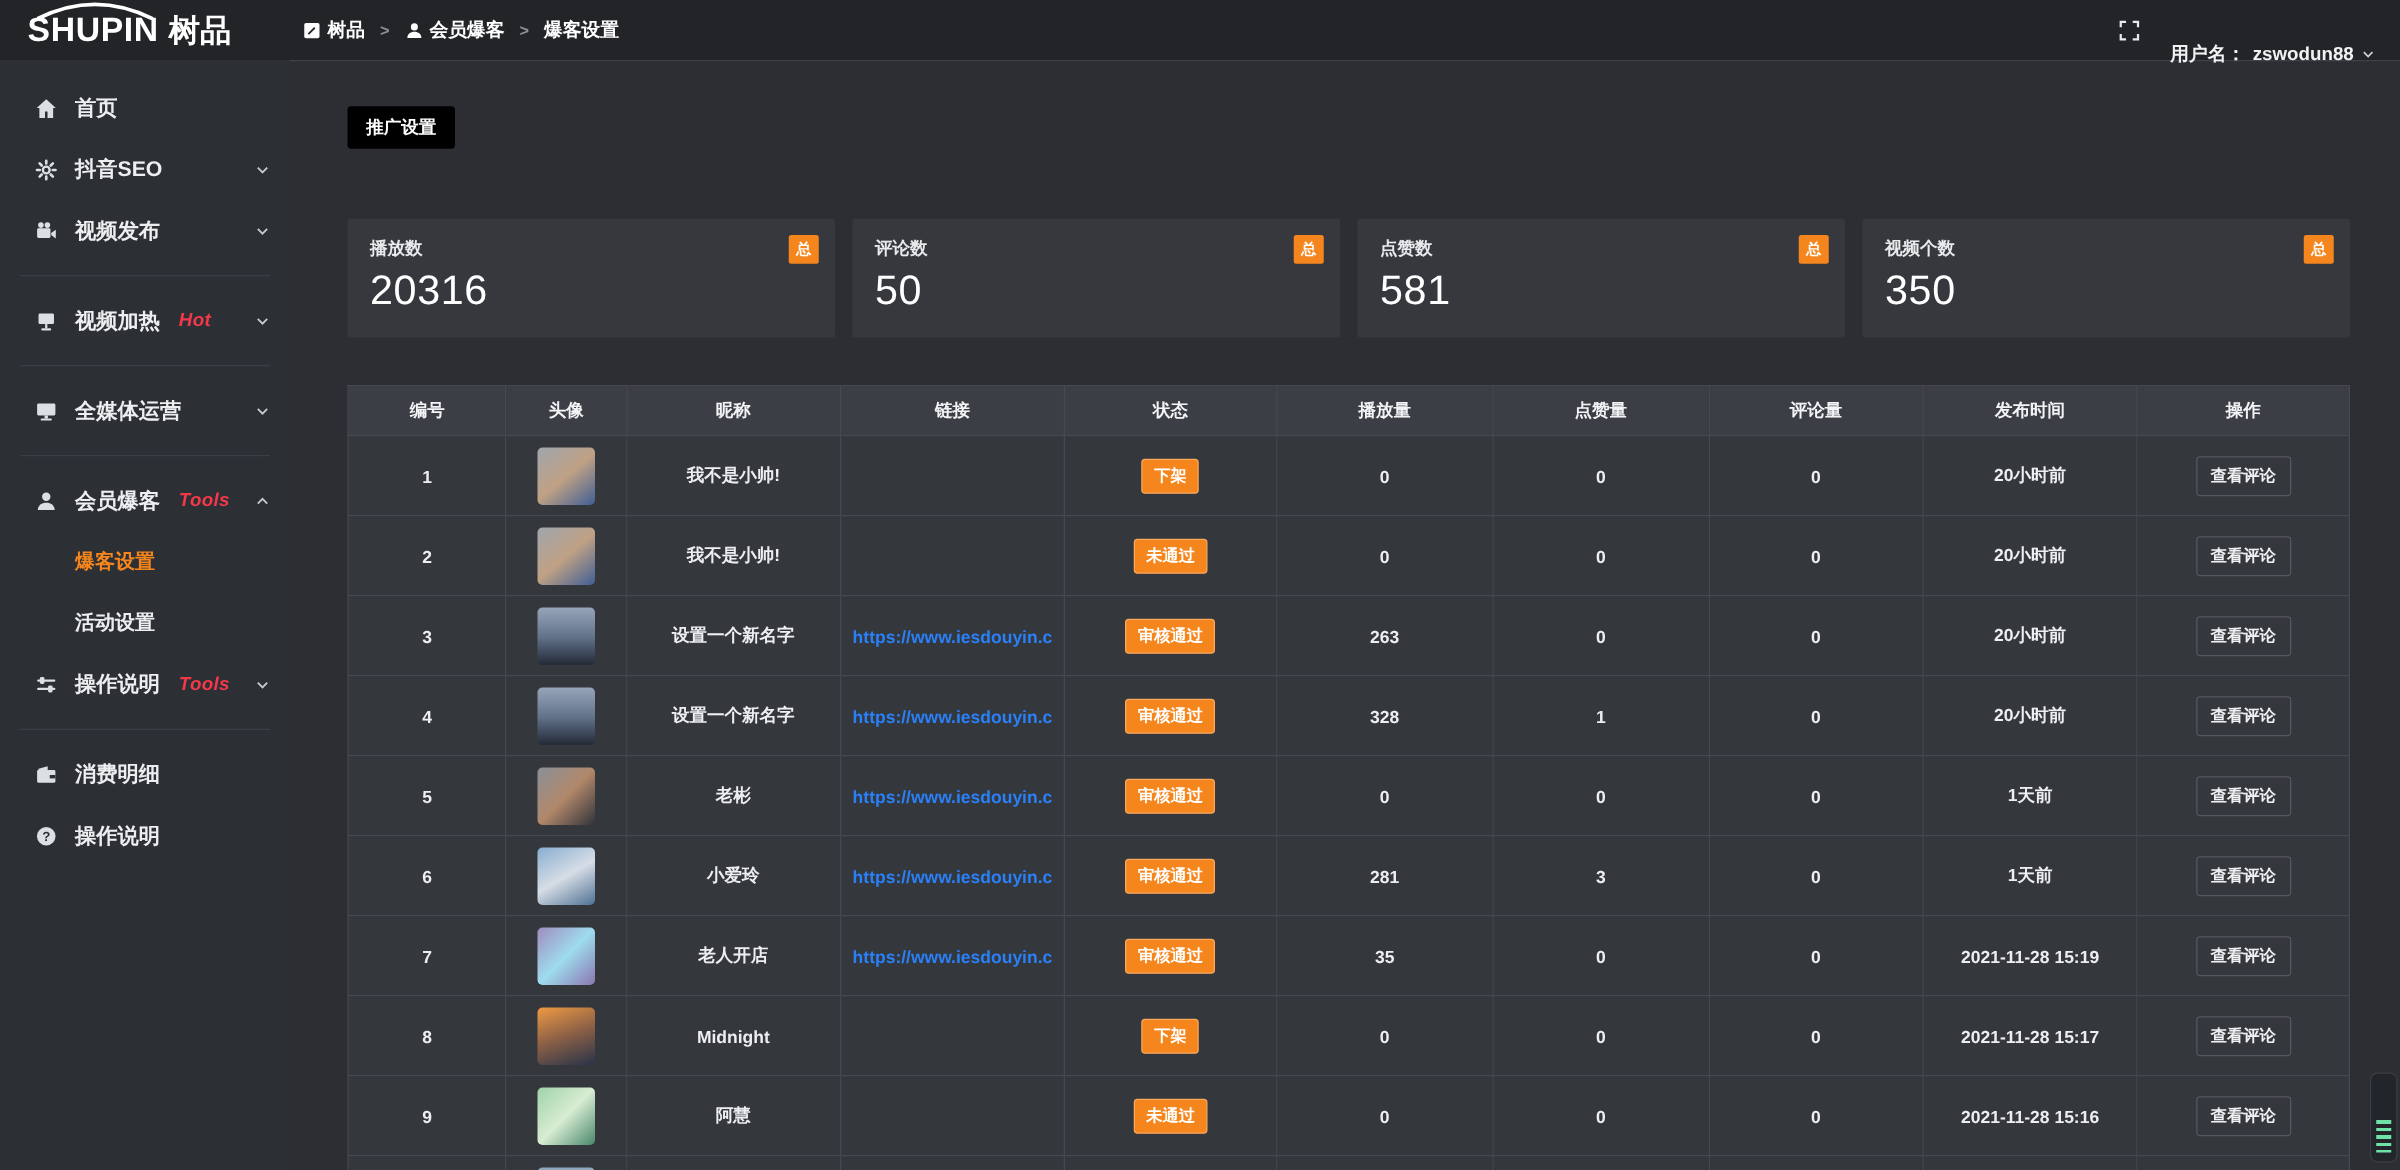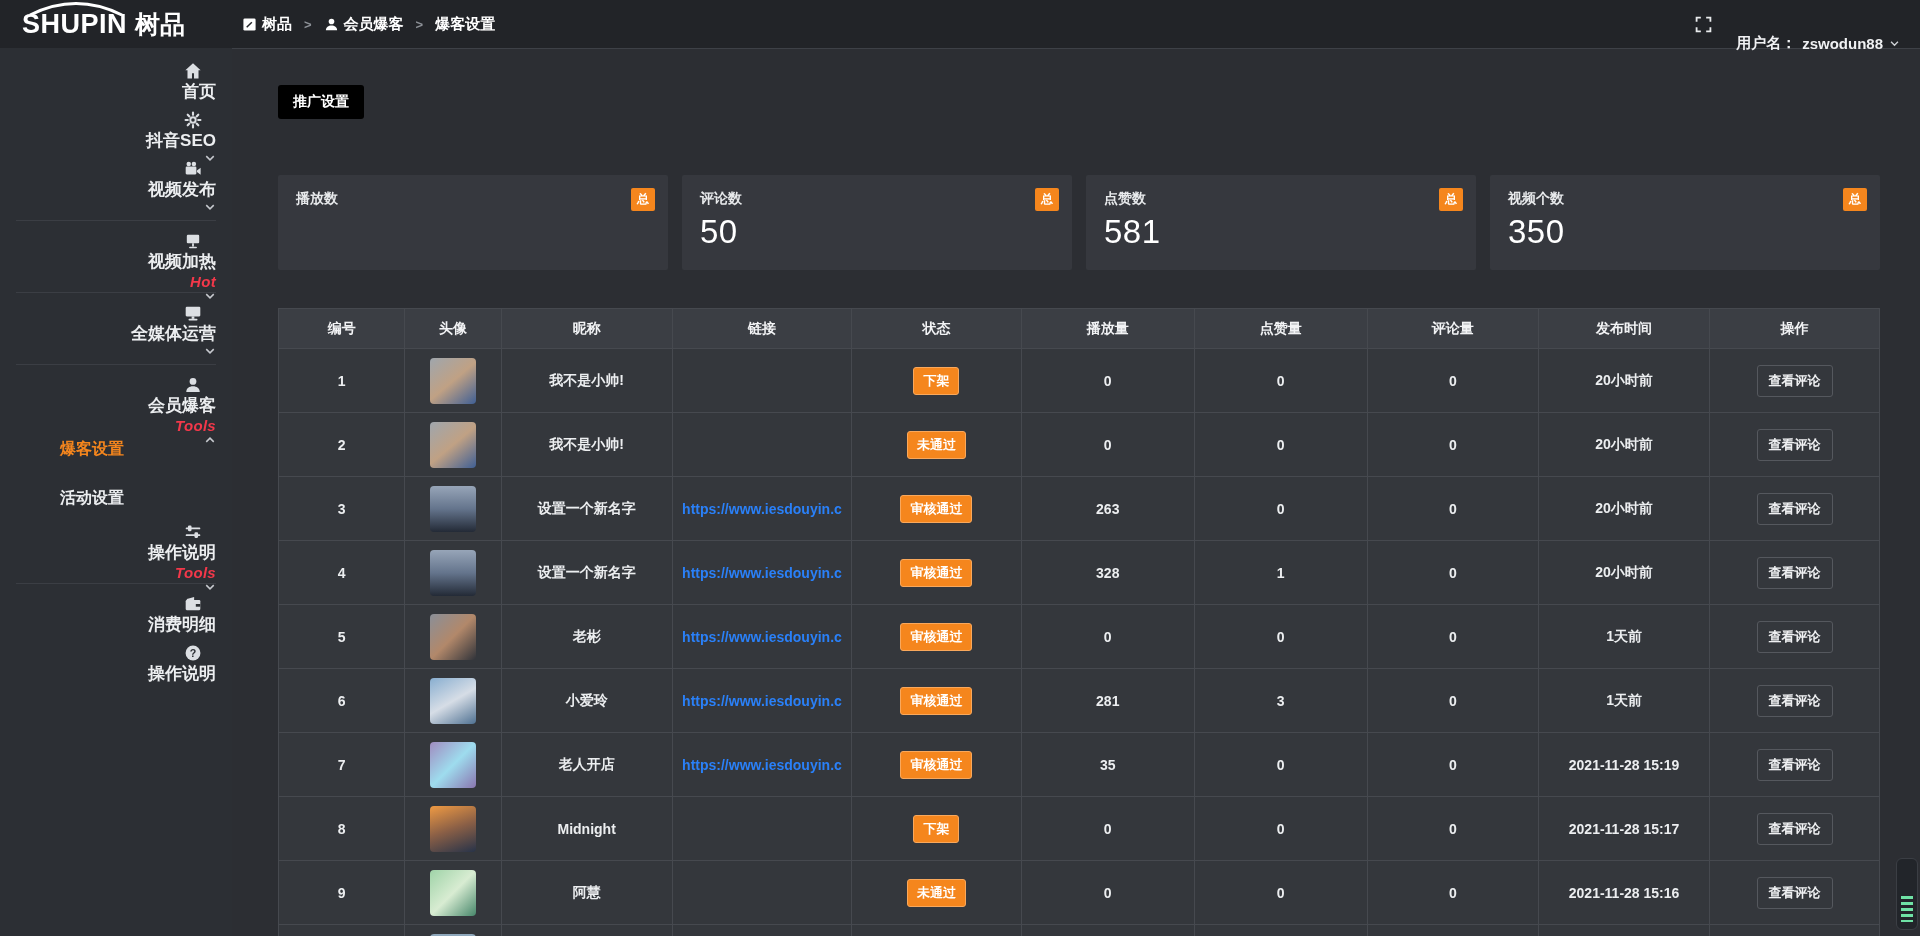--- a/index.html
+++ b/index.html
@@ -19,21 +19,21 @@
   .bc-item { display:flex; align-items:center; gap:5px; cursor:pointer; }
   .bc-icon { display:flex; color:#fff; }
   .bc-icon svg { width:15px; height:15px; }
   .bc-sep { color:#8d9197; margin:0 12px; font-size:13px; font-weight:700; }
   .top-right { margin-left:auto; display:flex; align-items:center; gap:24px; padding-right:20px; color:#f0f1f3; font-size:15px; font-weight:600; }
   .fullscreen-btn { display:flex; cursor:pointer; color:#e8eaec; }
   .user-menu { display:flex; align-items:center; gap:6px; cursor:pointer;margin-top:39px; }
   .user-menu .chev { display:flex; color:#cfd2d6; }
   
   .sidebar { position:absolute; top:48px; left:0; bottom:0; width:232px; background:#2c2f34; padding-top:14px; overflow:hidden; }
-  .side-item { display:flex; align-items:flex-end; height:49px; padding:0 16px 0 26px; color:#eceef0; font-size:17px; font-weight:600; cursor:pointer;flex-direction:column; }
+  .side-item { display:flex; align-items:center; height:49px; padding:0 16px 0 26px; color:#eceef0; font-size:17px; font-weight:600; cursor:pointer; }
   .side-icon { width:21px; margin-right:13px; display:flex; justify-content:center; color:#dcdfe3; }
   .side-badge { font-size:15px; font-weight:800; font-style:italic; margin-left:15px; letter-spacing:.3px; }
   .side-badge.red  { color:#f3384a; }
   .side-badge.gold { color:#f0b62a; }
   .side-chevron { margin-left:auto; display:flex; color:#c6c9ce; }
   .side-sub { height:49px; display:flex; align-items:center; padding-left:60px; font-size:16px; font-weight:600; color:#eceef0; cursor:pointer; }
   .side-sub.active { color:#f5861d; }
   .side-divider { height:1px; background:#3b3e44; margin:11px 16px; }
   
   .main { position:absolute; top:48px; left:232px; right:0; bottom:0; background:#2c2e33; border-top:1px solid #3e4147; padding:36px 40px 0 46px; overflow:hidden; }
@@ -242,20 +242,21 @@
       </div>
     </div>
 </div>
 
 <div class="main">
   <button class="promo-btn">推广设置</button>
   <div class="stats-row">
       <div class="stat-card">
         <div class="stat-label">播放数</div>
         <span class="stat-badge">总</span>
+        <div class="stat-value">20316</div>
       </div>
       <div class="stat-card">
         <div class="stat-label">评论数</div>
         <span class="stat-badge">总</span>
         <div class="stat-value">50</div>
       </div>
       <div class="stat-card">
         <div class="stat-label">点赞数</div>
         <span class="stat-badge">总</span>
         <div class="stat-value">581</div>

